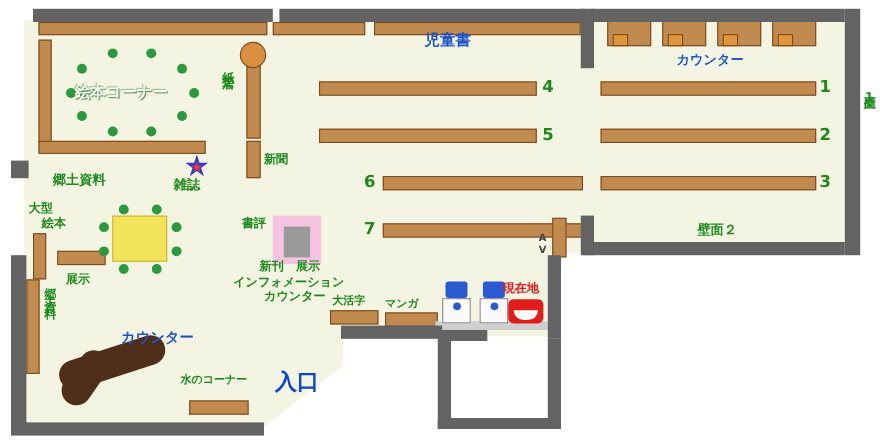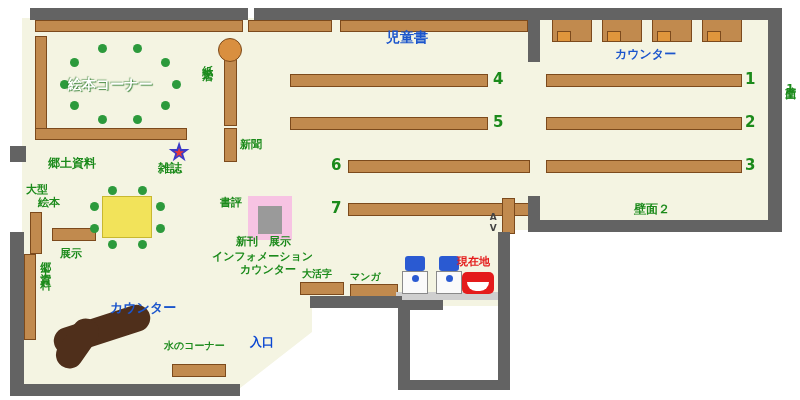--- a/index.html
+++ b/index.html
@@ -155,21 +155,21 @@
   <div class="lbl g" style="left:220px;top:197px">書評</div>
   <div class="lbl g" style="left:236px;top:236px">新刊　展示</div>
   <div class="lbl g" style="left:212px;top:251px">インフォメーション</div>
   <div class="lbl g" style="left:240px;top:264px">カウンター</div>
   <div class="lbl g" style="left:302px;top:268px;font-size:10px">大活字</div>
   <div class="lbl g" style="left:350px;top:271px;font-size:10px">マンガ</div>
   <div class="lbl" style="left:457px;top:256px;font-size:11px;color:var(--current-red)">現在地</div>
   <div class="lbl vert" style="left:488px;top:212px;font-size:9px;color:#444;letter-spacing:1px">AV</div>
   <div class="lbl b" style="left:110px;top:301px;font-size:13px">カウンター</div>
   <div class="lbl g" style="left:164px;top:340px;font-size:10px">水のコーナー</div>
-  <div class="lbl" style="left:250px;top:336px;font-size:12px;color:var(--entrance-blue)">入口</div>
+  <div class="lbl" style="left:250px;top:336px;font-size:20px;color:var(--entrance-blue)">入口</div>
   <div class="lbl g vert" style="left:783px;top:78px;letter-spacing:2px">壁面1</div>
   <div class="lbl g" style="left:634px;top:203px;font-size:12px">壁面２</div>
   <div class="lbl num" style="left:493px;top:71px">4</div>
   <div class="lbl num" style="left:493px;top:114px">5</div>
   <div class="lbl num" style="left:331px;top:157px">6</div>
   <div class="lbl num" style="left:331px;top:200px">7</div>
   <div class="lbl num" style="left:745px;top:71px">1</div>
   <div class="lbl num" style="left:745px;top:114px">2</div>
   <div class="lbl num" style="left:745px;top:157px">3</div>
 

